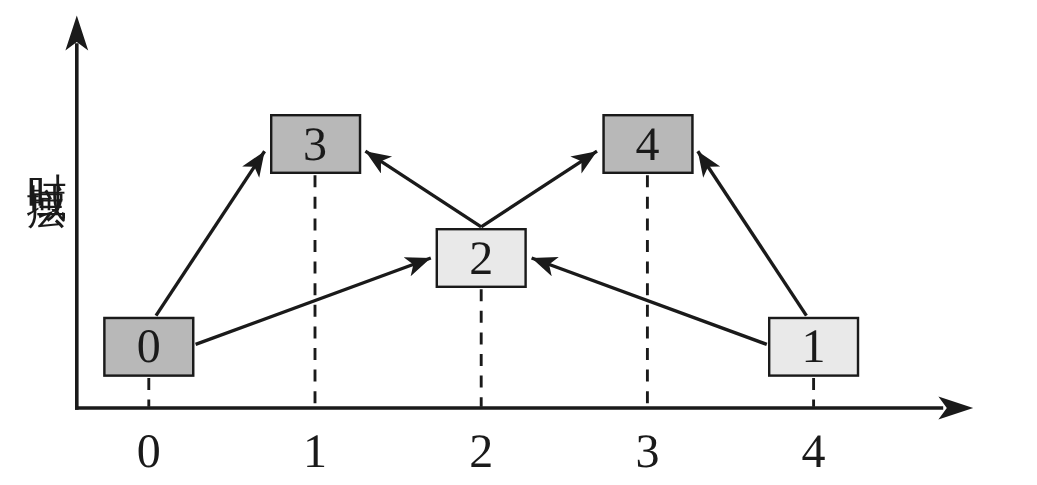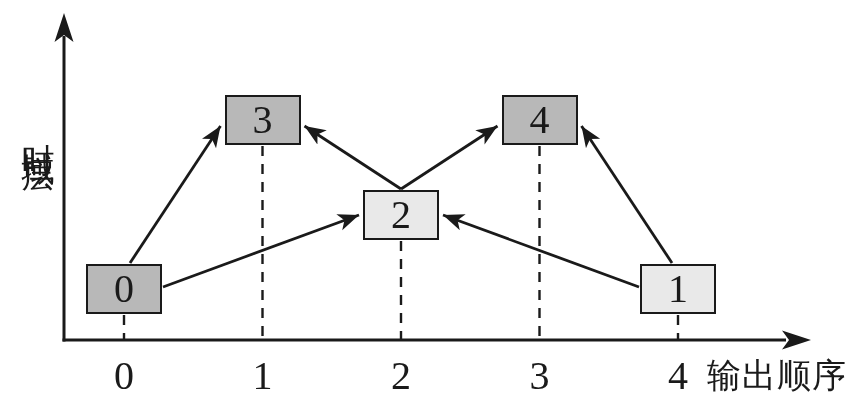--- a/index.html
+++ b/index.html
@@ -77,21 +77,20 @@
         <line class="edge-line" x1="130" y1="263" x2="220.5" y2="126" marker-end="url(#arrowhead)"></line>
         <line class="edge-line" x1="401" y1="189" x2="304.5" y2="126" marker-end="url(#arrowhead)"></line>
         <line class="edge-line" x1="401" y1="189" x2="497.5" y2="126" marker-end="url(#arrowhead)"></line>
         <line class="edge-line" x1="672" y1="263" x2="581.5" y2="126" marker-end="url(#arrowhead)"></line>
         <line class="edge-line" x1="163" y1="287" x2="359" y2="215" marker-end="url(#arrowhead)"></line>
         <line class="edge-line" x1="639" y1="287" x2="443" y2="215" marker-end="url(#arrowhead)"></line>
       </g>
   </svg>
 
   <div class="y-axis-label">时域层</div>
-  <div class="x-axis-label">输出顺序</div>
 
   <div id="ticks-layer">
       <div class="tick-label" style="left: 124px;">0</div>
       <div class="tick-label" style="left: 262.5px;">1</div>
       <div class="tick-label" style="left: 401px;">2</div>
       <div class="tick-label" style="left: 539.5px;">3</div>
       <div class="tick-label" style="left: 678px;">4</div>
     </div>
   <div id="nodes-layer">
       <div class="node" style="left: 86px; top: 264px; background: rgb(184, 184, 184);">0</div>

